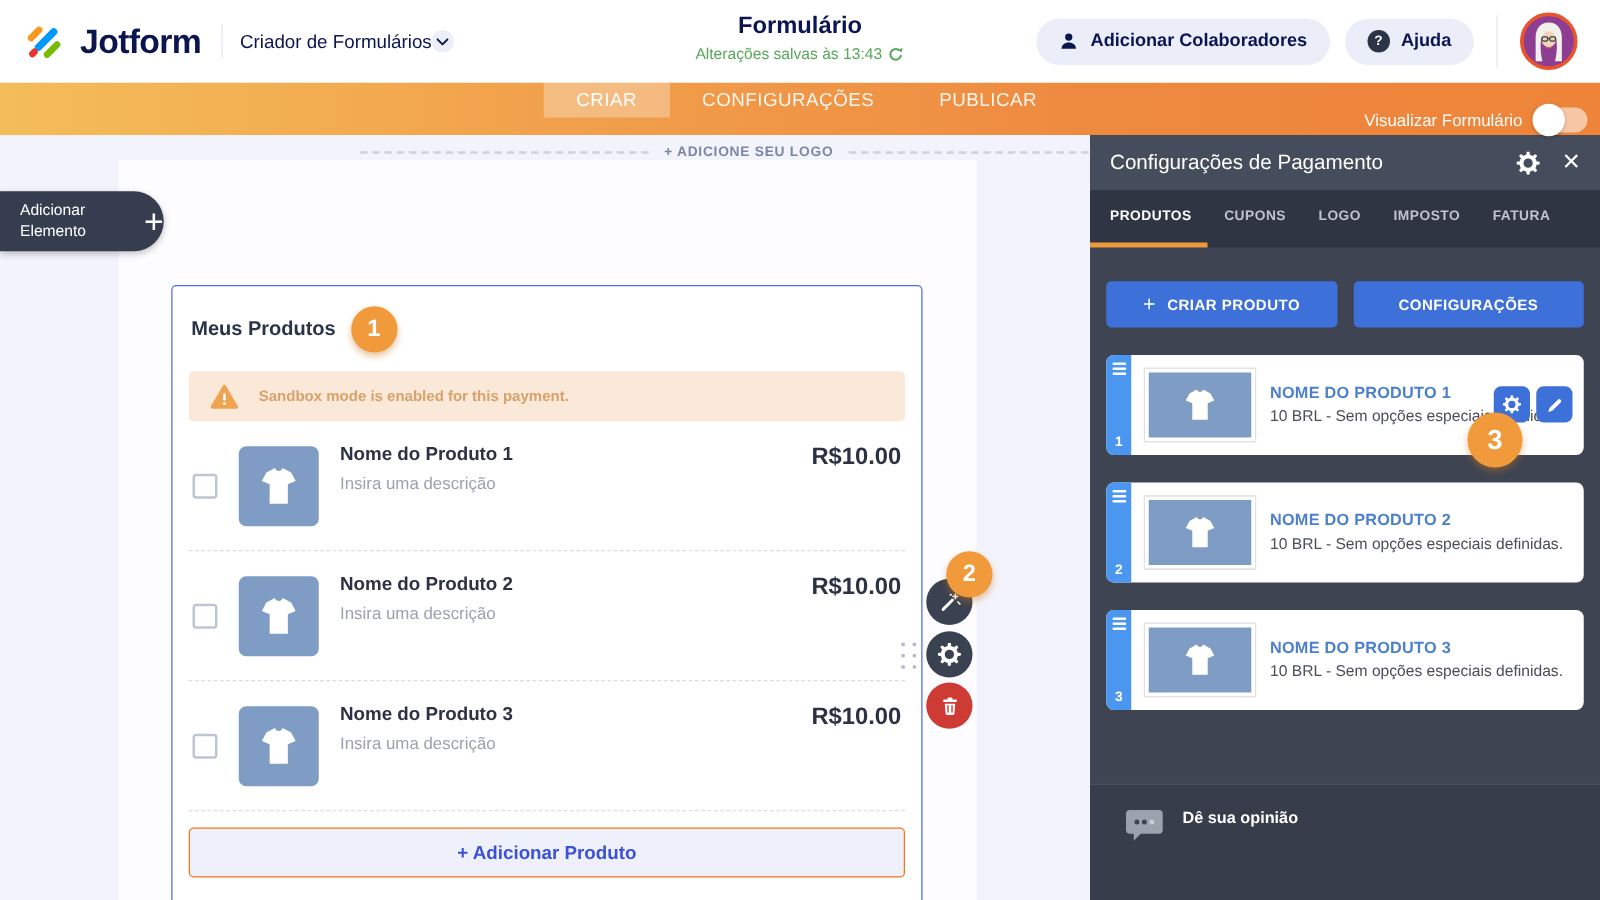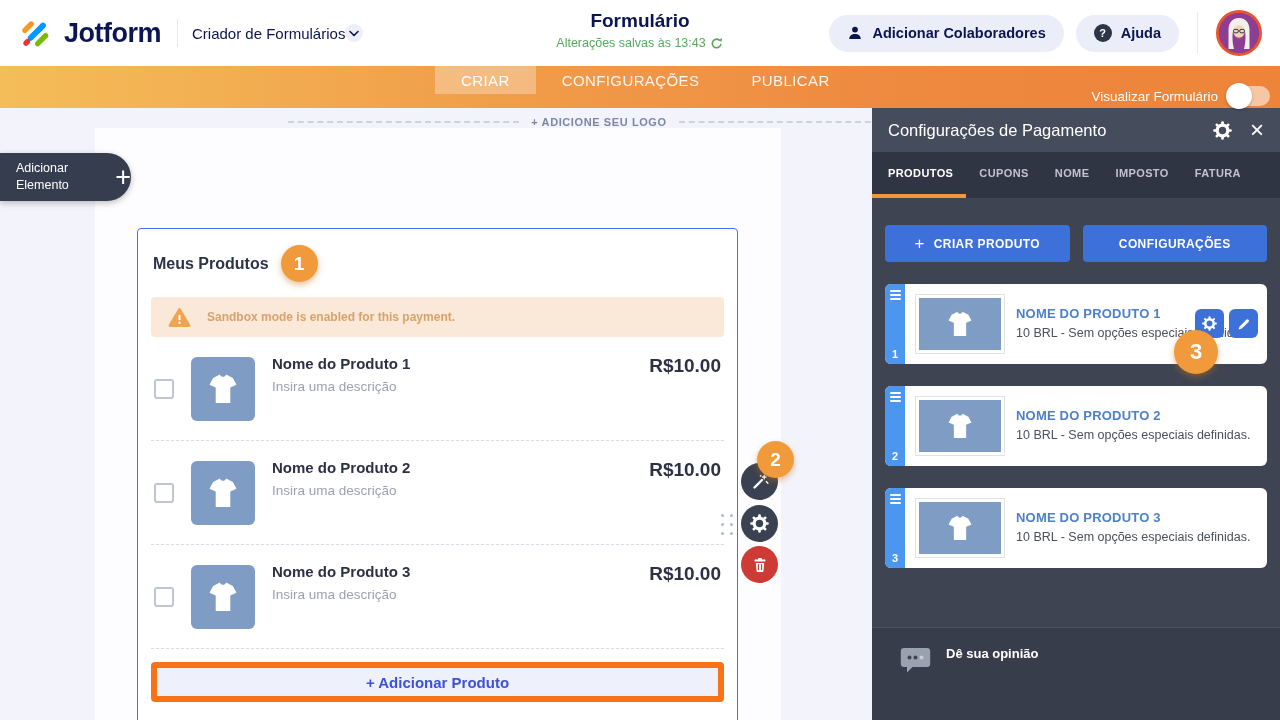--- a/index.html
+++ b/index.html
@@ -52,21 +52,21 @@
   .warning-banner { margin-top:15px; background:#fae8d8; border-radius:4px; height:40px; display:flex; align-items:center; gap:16px; padding:0 17px; }
   .warning-text { font-size:12px; color:#d9a26b; font-weight:600; }
 
   .product-row { height:104px; display:flex; align-items:center; gap:17px; border-bottom:1px dashed #d9dde8; padding:0 3px; }
   .checkbox { width:20px; height:20px; border:2px solid #bfc5d2; border-radius:3px; background:#fff; cursor:pointer; flex:0 0 auto; }
   .thumb { width:64px; height:64px; border-radius:6px; background:#7f9dc4; display:flex; align-items:center; justify-content:center; flex:0 0 auto; }
   .p-info { flex:1; display:flex; flex-direction:column; gap:7px; align-self:flex-start; margin-top:18px; }
   .p-name { font-size:15px; font-weight:700; color:#2c3143; }
   .p-desc { font-size:13.5px; color:#9ba1ae; cursor:text; }
   .p-price { font-size:19px; font-weight:700; color:#2c3143; align-self:flex-start; margin-top:18px; }
-  .add-product-btn { margin-top:13px; height:40px; background:#eef0fc; border:6px solid #f97316; border-radius:4px; color:#3c51d7; font-size:15px; font-weight:700; display:flex; align-items:center; justify-content:center; cursor:pointer; }
+  .add-product-btn { margin-top:13px; height:40px; background:#eef0fc; border:1px solid #f97316; border-radius:4px; color:#3c51d7; font-size:15px; font-weight:700; display:flex; align-items:center; justify-content:center; cursor:pointer; }
 
   .float-btn { position:absolute; width:37px; height:37px; border-radius:50%; background:#3a4150; display:flex; align-items:center; justify-content:center; cursor:pointer; z-index:6; }
   .float-wand { left:741px; top:355px; }
   .float-gear { left:741px; top:397px; }
   .float-trash { left:741px; top:438px; background:#ce3a34; }
   .badge-2 { position:absolute; left:757px; top:333px; width:37px; height:37px; font-size:19px; z-index:7; }
   .drag-dots { position:absolute; left:721px; top:406px; display:grid; grid-template-columns:repeat(2,4px); grid-auto-rows:4px; gap:5px; z-index:6; }
   .drag-dots i { width:3px; height:3px; border-radius:50%; background:#b3b9cb; }
 
   
@@ -309,21 +309,21 @@
         <svg width="19" height="19" viewBox="0 0 20 20">
             <use href="#gear-shape"></use>
           </svg>
       </span>
       <span class="icon-btn close-x">×</span>
     </div>
 
     <div class="panel-tabs">
       <div class="panel-tab active">PRODUTOS</div>
       <div class="panel-tab">CUPONS</div>
-      <div class="panel-tab">NOME</div>
+      <div class="panel-tab">LOGO</div>
       <div class="panel-tab">IMPOSTO</div>
       <div class="panel-tab">FATURA</div>
     </div>
 
     <div class="panel-actions">
       <div class="panel-btn">
         <span class="plus">+</span>
         <span>CRIAR PRODUTO</span>
       </div>
       <div class="panel-btn">CONFIGURAÇÕES</div>

